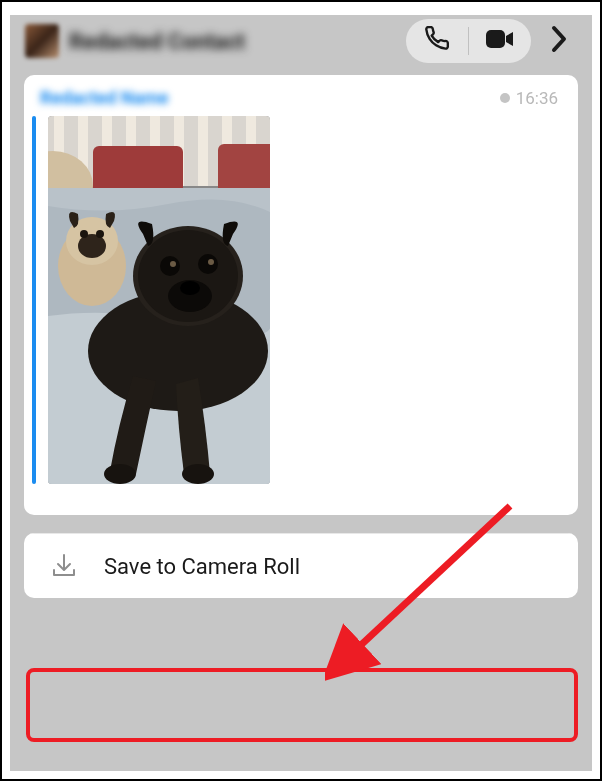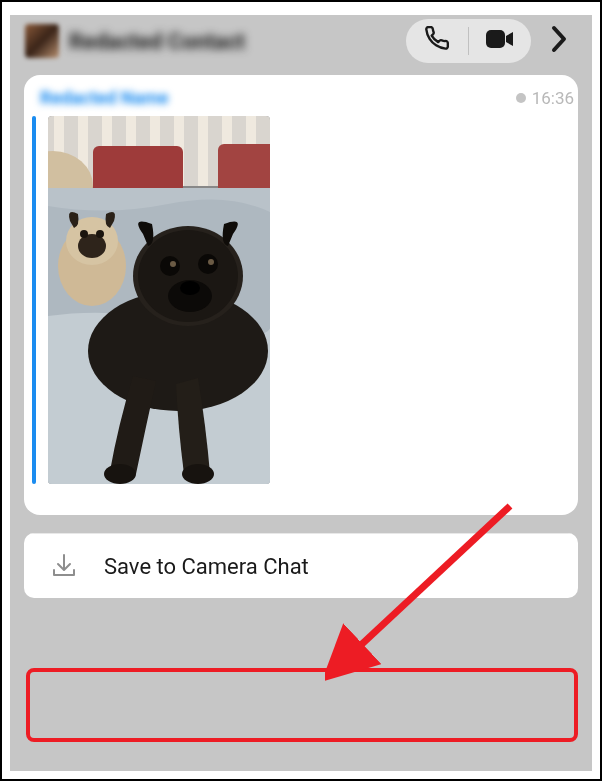--- a/index.html
+++ b/index.html
@@ -69,22 +69,22 @@
     }
     .chevron-wrap {
       width: 36px;
       display: flex;
       align-items: center;
       justify-content: center;
     }
     .chat-card {
       margin: 8px 14px 0 14px;
       background: #fff;
-      border-radius: 16px;
-      padding: 12px 4px 16px 4px;
+      border-radius: 10px;
+      padding: 12px 20px 16px 4px;
       position: relative;
       min-height: 440px;
     }
     .chat-top {
       display: flex;
       justify-content: space-between;
       align-items: center;
       padding-left: 12px;
     }
     .sender-name {
@@ -274,21 +274,21 @@
   <div class="menu-card">
     <div class="menu-sep"></div>
     <div class="menu-item">
       <div class="menu-icon">
         <svg width="28" height="28" viewBox="0 0 28 28" fill="none" stroke="#8e8e8e" stroke-width="2" stroke-linecap="round" stroke-linejoin="round">
           <line x1="14" y1="3" x2="14" y2="17"></line>
           <polyline points="8 12 14 18 20 12"></polyline>
           <path d="M4 18 v5 h20 v-5"></path>
         </svg>
       </div>
-      <div class="menu-label">Save to Camera Chat</div>
+      <div class="menu-label">Save to Camera Roll</div>
     </div>
   </div>
 
 </div>
 
 <div class="highlight-box"></div>
 <svg class="arrow" width="200" height="200">
   <defs>
     <marker id="ah" markerWidth="8" markerHeight="8" refX="3" refY="4" orient="auto">
       <path d="M0 0 L8 4 L0 8 Z" fill="#ed1c24"></path>

